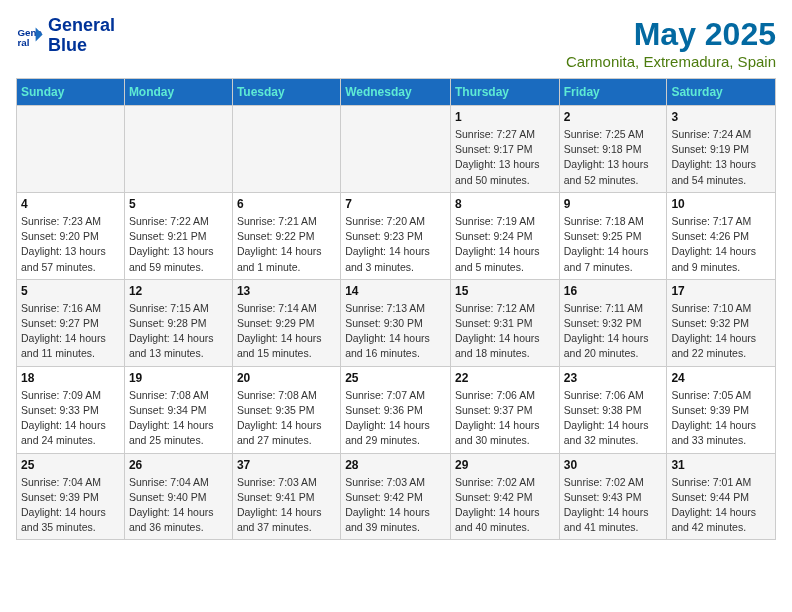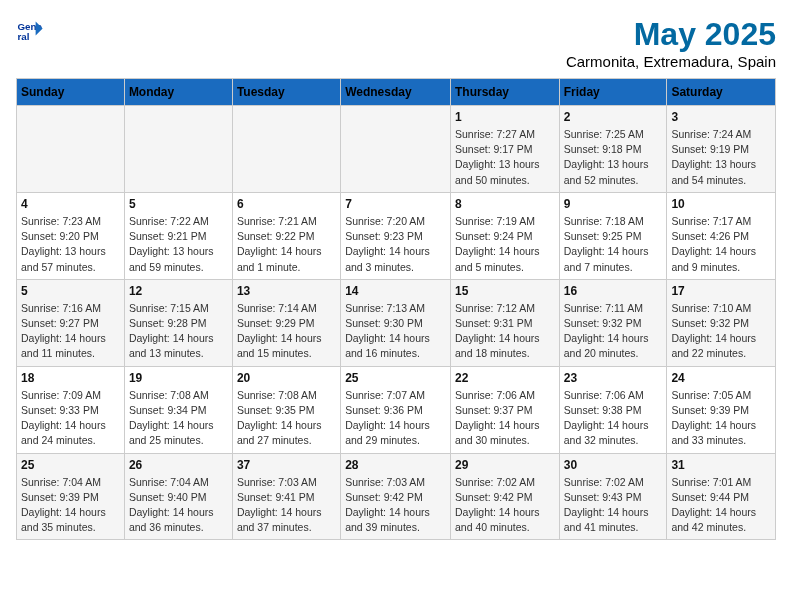--- a/index.html
+++ b/index.html
@@ -34,30 +34,30 @@
     .title-area {
       text-align: right;
     }
     .main-title {
       font-size: 32px;
       font-weight: bold;
       color: #0369a1;
     }
     .subtitle {
       font-size: 15px;
-      color: #000000;
+      color: #4d7c0f;
     }
     table {
       width: 100%;
       border-collapse: collapse;
       font-size: 11px;
     }
     thead tr th {
       background-color: #1a6bbf;
-      color: #000000;
+      color: #5eead4;
       padding: 6px 4px;
       text-align: left;
       font-size: 12px;
       font-weight: bold;
       border: 1px solid #ccc;
     }
     tbody tr td {
       border: 1px solid #ccc;
       vertical-align: top;
       padding: 4px;
@@ -87,20 +87,24 @@
 </head>
 <body>
 
 <div class="header-area">
   <div class="logo">
     <svg class="logo-icon" viewBox="0 0 40 40">
       <text x="2" y="20" font-size="14" font-weight="bold" fill="#003399">Gene</text>
       <text x="2" y="34" font-size="14" font-weight="bold" fill="#003399">ral</text>
       <polygon points="28,8 38,18 28,28" fill="#1a6bbf"></polygon>
     </svg>
+    <div>
+      <div class="logo-text">General</div>
+      <div class="logo-text">Blue</div>
+    </div>
   </div>
   <div class="title-area">
     <div class="main-title">May 2025</div>
     <div class="subtitle">Carmonita, Extremadura, Spain</div>
   </div>
 </div>
 
 <table>
   <thead>
     <tr>

